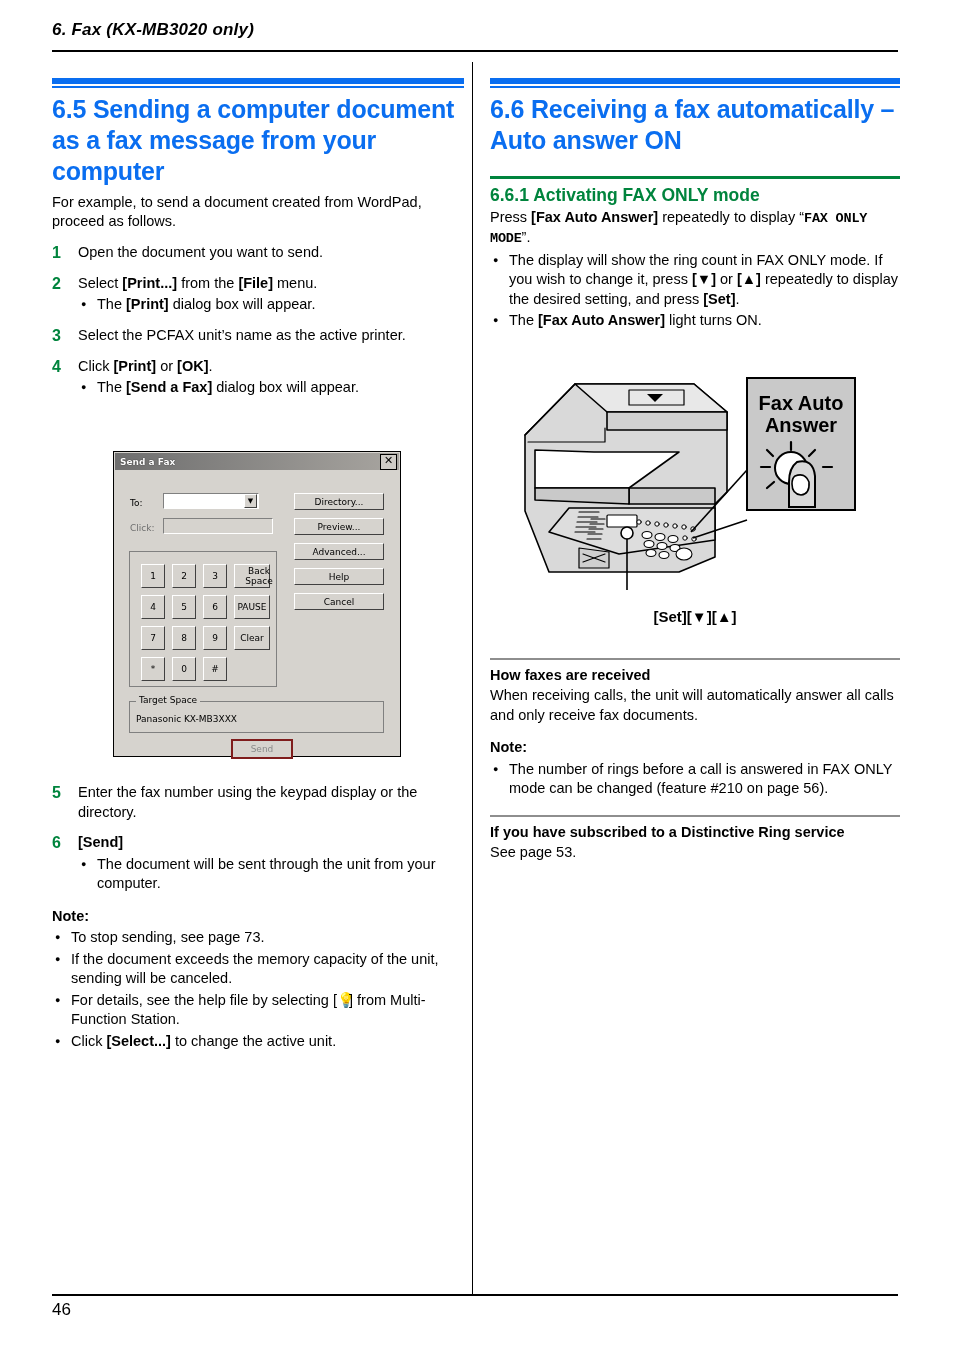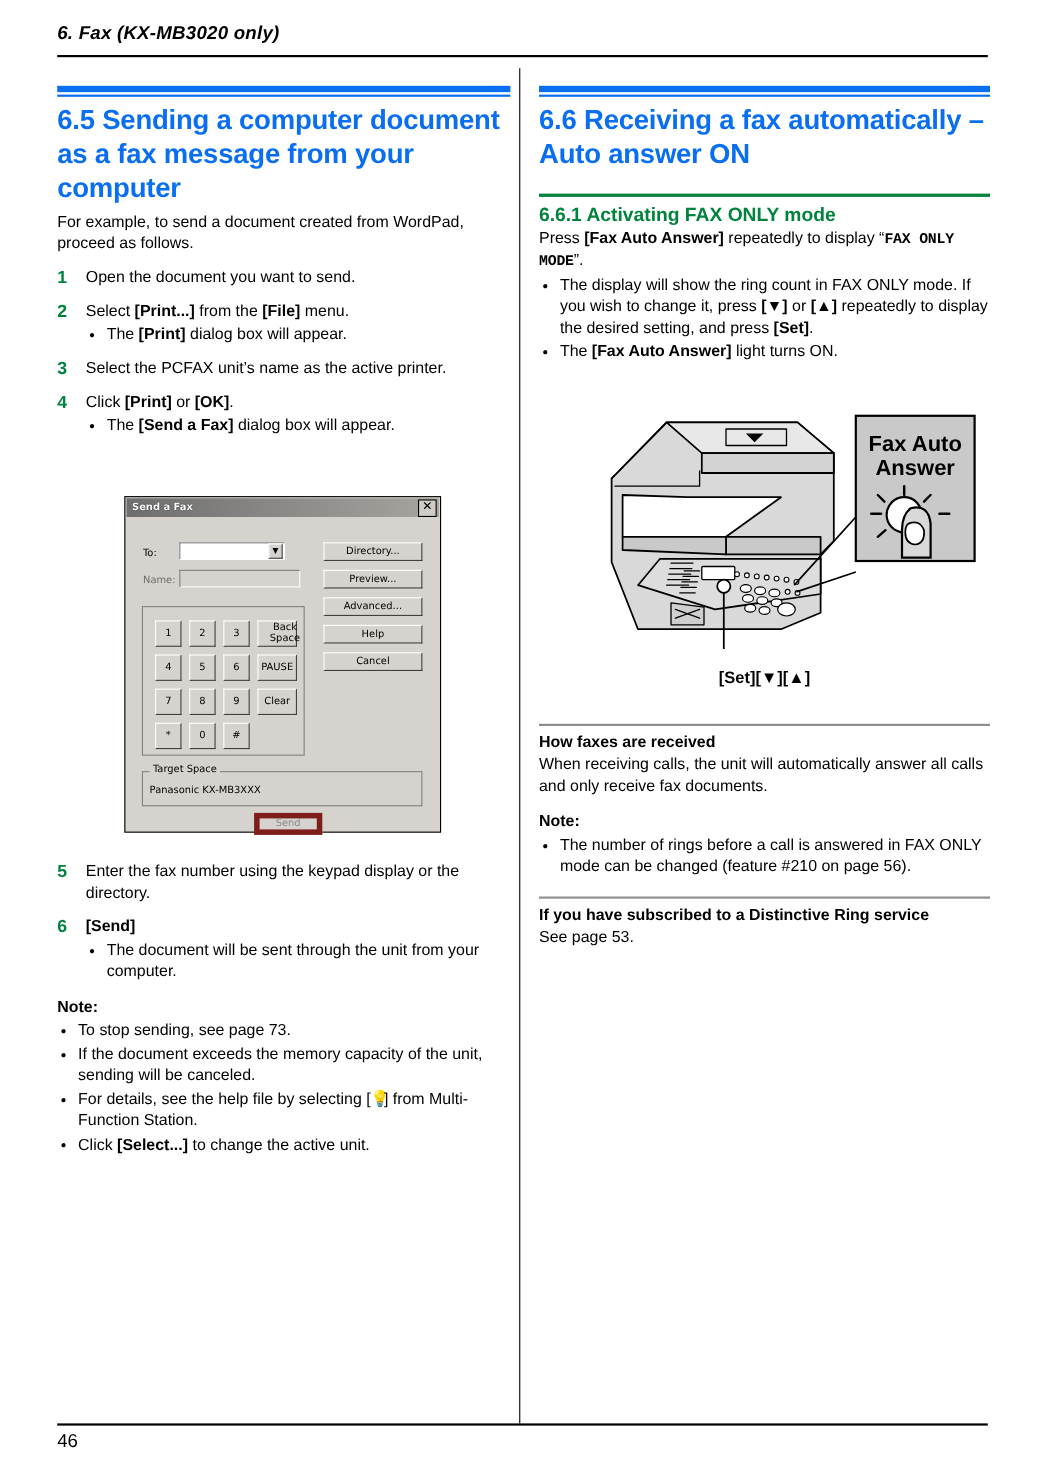--- a/index.html
+++ b/index.html
@@ -141,27 +141,27 @@
   .btn.key { font-size: 9px; }
   .grp {
     position: absolute;
     border: 1px solid #808080; box-sizing: border-box;
   }
   .grp-title {
     position: absolute; background: #d6d3ce; font-size: 9px; padding: 0 3px;
   }
   .send-btn {
     position: absolute; background: #d6d3ce;
-    border: 5px solid #7f1d1d; box-sizing: border-box;
+    border: 2px solid #7f1d1d; box-sizing: border-box;
     font-size: 9px; color: #8a8a8a;
     display: flex; align-items: center; justify-content: center;
   }
 
   
-  .illus { position: absolute; left: 510px; top: 372px; width: 410px; height: 222px; }
+  .illus { position: absolute; left: 479px; top: 372px; width: 410px; height: 222px; }
   .illus svg { display: block; }
   .setcap {
     position: absolute; left: 490px; top: 608px; width: 410px;
     text-align: center; font-size: 15px; font-weight: bold;
   }
 
   
   .foot-rule {
     position: absolute; left: 52px; top: 1294px; width: 846px; height: 2px; background: #000;
   }
@@ -226,21 +226,21 @@
     <div class="dlg-title">
       <div class="t">Send a Fax</div>
       <div class="dlg-close">✕</div>
     </div>
     <div class="dlg-body">
 
       <div class="lbl" style="left:16px; top:27px;">To:</div>
       <div class="fld" style="left:49px; top:22px; width:96px; height:16px;"></div>
       <div class="combo-btn" style="left:130px; top:23px;">▼</div>
 
-      <div class="lbl" style="left:16px; top:52px; color:#6e6e6e;">Name:</div>
+      <div class="lbl" style="left:16px; top:52px; color:#6e6e6e;">Click:</div>
       <div class="fld dis" style="left:49px; top:47px; width:110px; height:16px;"></div>
 
       <div class="grp" style="left:15px; top:80px; width:148px; height:136px;"></div>
 
       <div class="btn key" style="left:27px;  top:93px;  width:24px; height:24px;">1</div>
       <div class="btn key" style="left:58px;  top:93px;  width:24px; height:24px;">2</div>
       <div class="btn key" style="left:89px;  top:93px;  width:24px; height:24px;">3</div>
       <div class="btn key" style="left:27px;  top:124px; width:24px; height:24px;">4</div>
       <div class="btn key" style="left:58px;  top:124px; width:24px; height:24px;">5</div>
       <div class="btn key" style="left:89px;  top:124px; width:24px; height:24px;">6</div>

